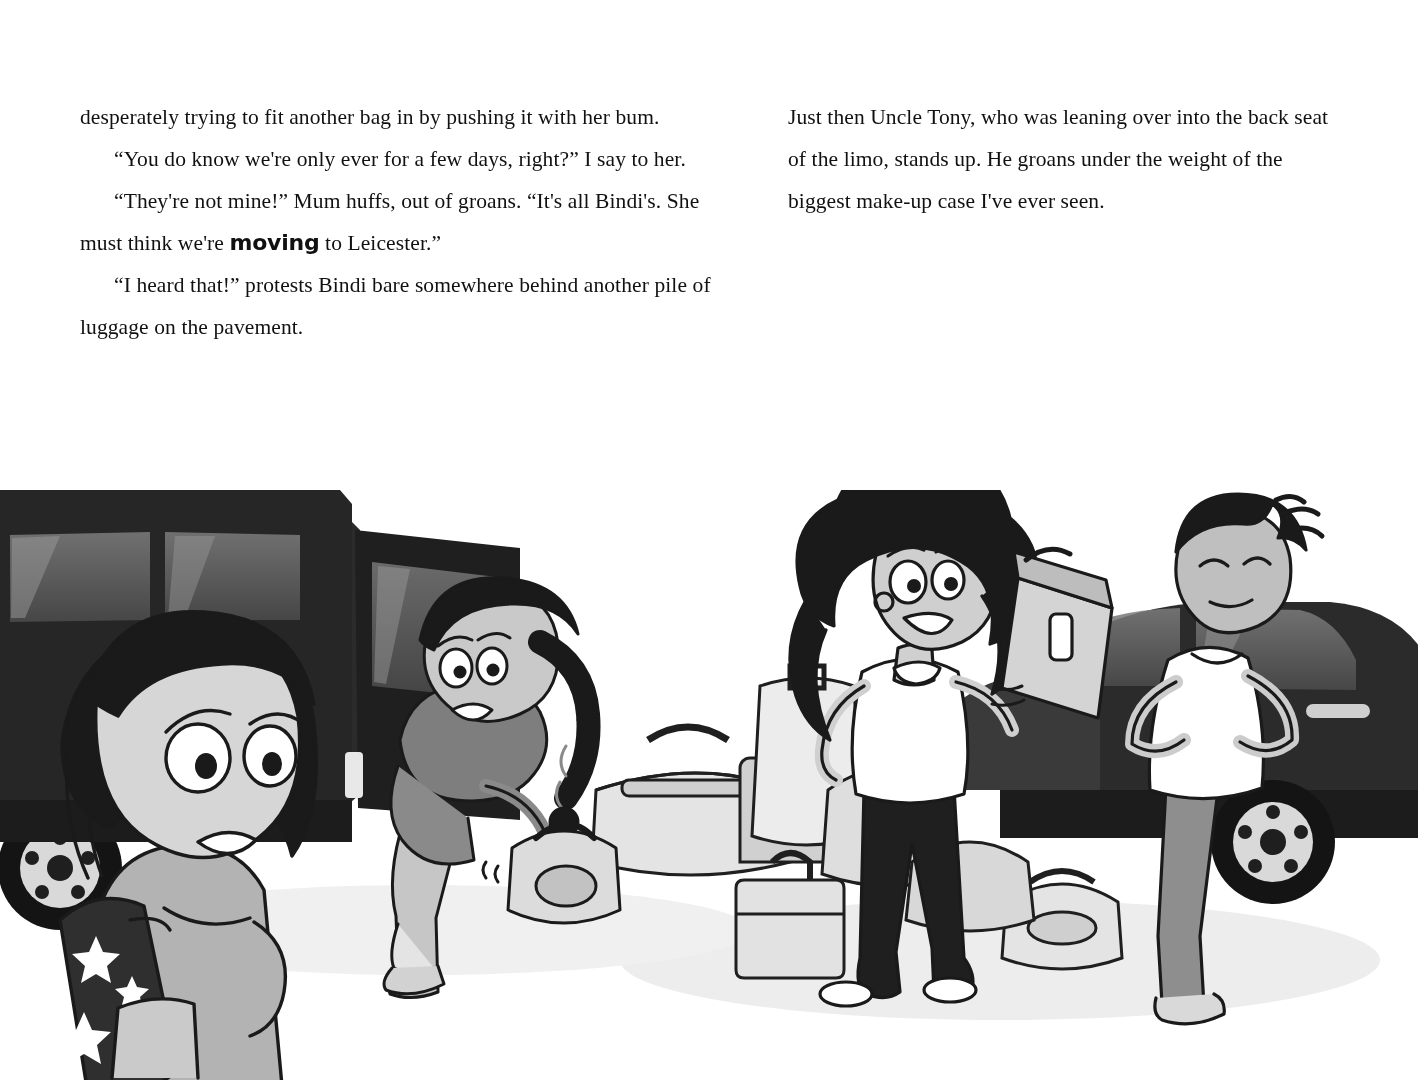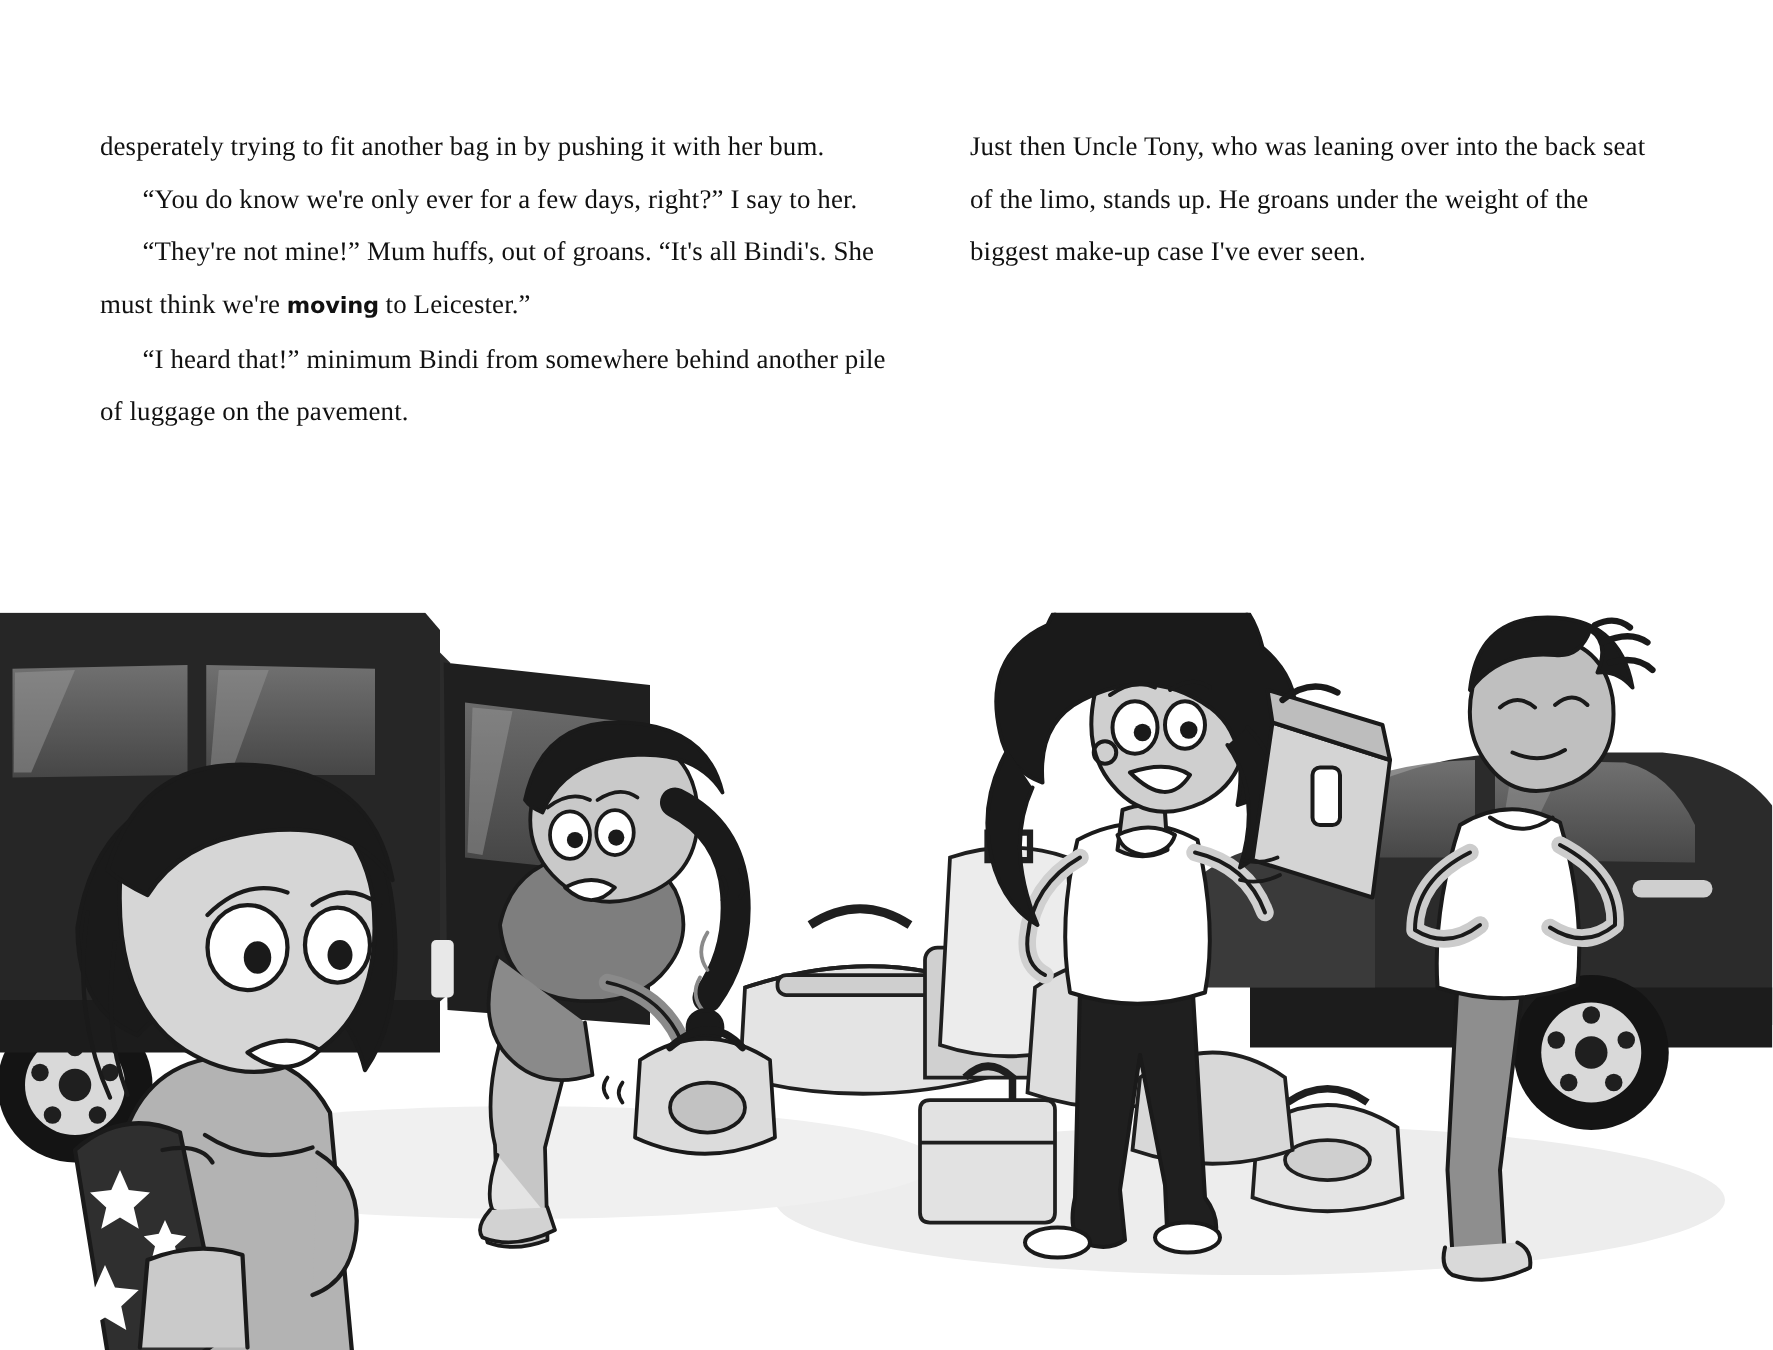--- a/index.html
+++ b/index.html
@@ -15,42 +15,42 @@
     font-family: "Liberation Serif", serif;
   }
 
   
   .page-text {
     position: absolute;
     top: 96px;
     left: 0;
     width: 1418px;
     display: flex;
-    gap: 0px;
+    gap: 12px;
   }
   .column {
     width: 640px;
     padding: 0 0 0 0;
   }
   .column.left { margin-left: 80px; }
   .column.right { margin-left: 56px; width: 560px; }
 
   .para {
     font-family: "Liberation Serif", serif;
     font-size: 21.5px;
     line-height: 42px;
     color: #111111;
     margin: 0;
     letter-spacing: 0.1px;
   }
   .para.indent { text-indent: 34px; }
   .bold-word {
     font-family: "DejaVu Sans", sans-serif;
     font-weight: bold;
-    font-size: 18px;
+    font-size: 22px;
     letter-spacing: -0.2px;
   }
 
   
   .illustration {
     position: absolute;
     left: 0;
     top: 490px;
     width: 1418px;
     height: 590px;
@@ -59,21 +59,21 @@
   .illustration svg { display: block; }
 </style>
 </head>
 <body>
 
 <div class="page-text">
   <div class="column left" id="col-left">
       <p class="para"><span>desperately trying to fit another bag in by pushing it with her bum.</span></p>
       <p class="para indent"><span>“You do know we're only ever for a few days, right?” I say to her.</span></p>
       <p class="para indent"><span>“They're not mine!” Mum huffs, out of groans. “It's all Bindi's. She must think we're </span><span class="bold-word">moving</span><span> to Leicester.”</span></p>
-      <p class="para indent"><span>“I heard that!” minimum Bindi from somewhere behind another pile of luggage on the pavement.</span></p>
+      <p class="para indent"><span>“I heard that!” protests Bindi bare somewhere behind another pile of luggage on the pavement.</span></p>
     </div>
   <div class="column right" id="col-right">
       <p class="para"><span>Just then Uncle Tony, who was leaning over into the back seat of the limo, stands up. He groans under the weight of the biggest make-up case I've ever seen.</span></p>
     </div>
 </div>
 
 <div class="illustration">
 <svg width="1418" height="590" viewBox="0 0 1418 590" xmlns="http://www.w3.org/2000/svg">
   <defs>
     <linearGradient id="glassG" x1="0" y1="0" x2="0" y2="1">

